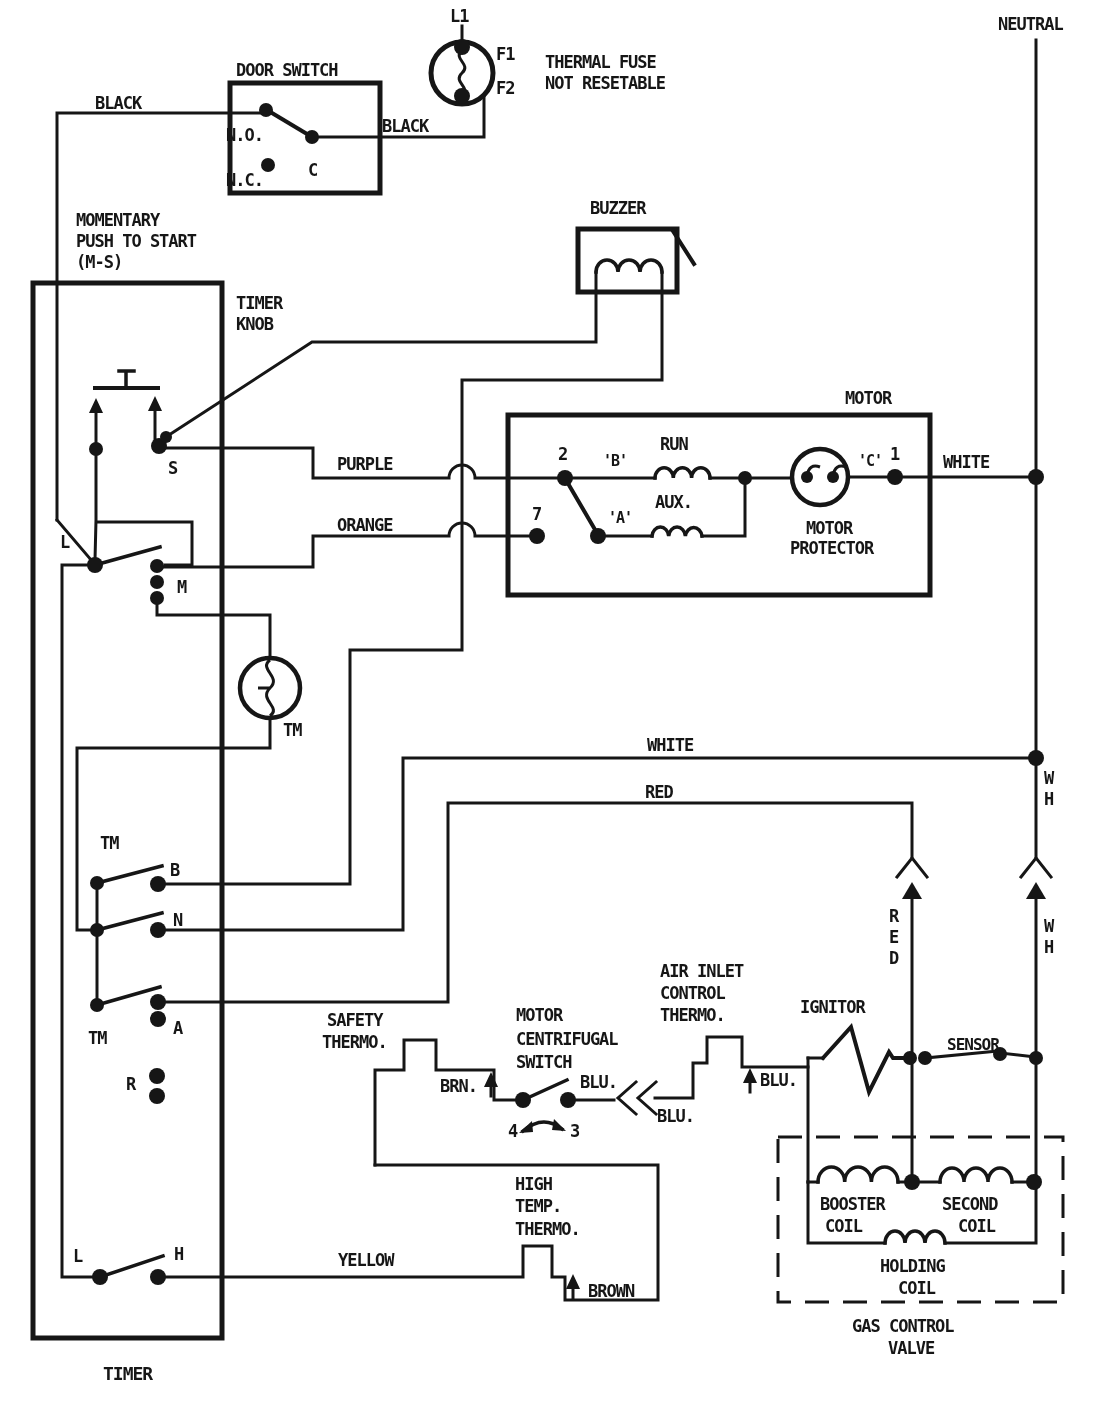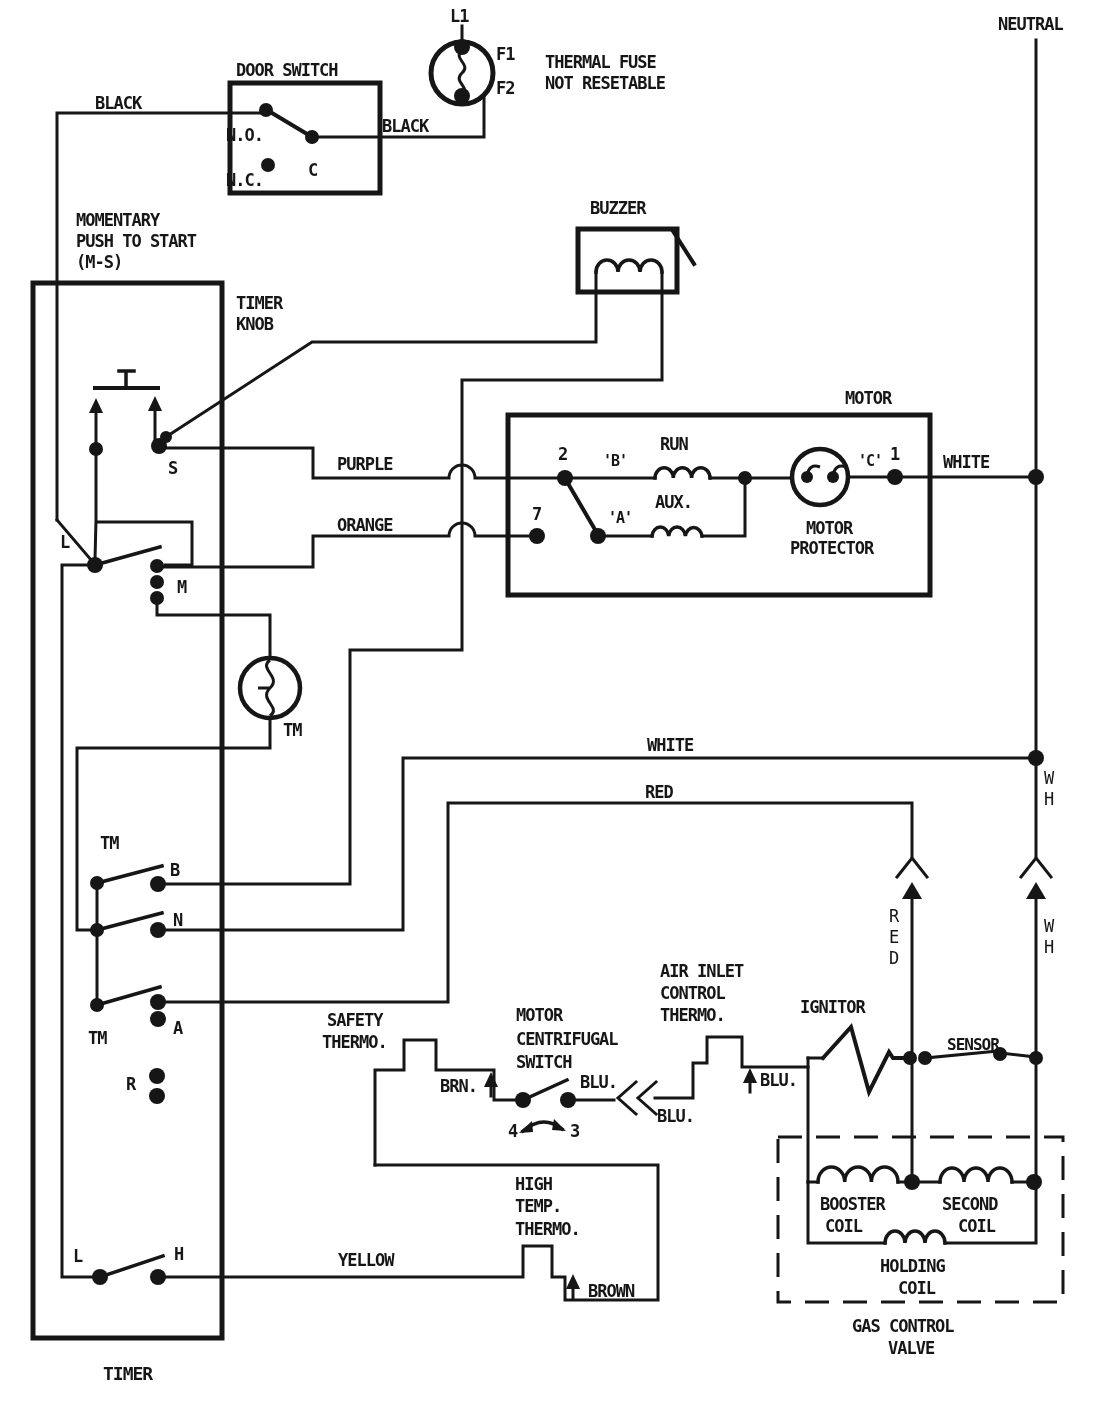--- a/index.html
+++ b/index.html
@@ -5,21 +5,21 @@
   html,body{margin:0;padding:0;background:#fff;}
   .stage{position:relative;width:1100px;height:1415px;background:#ffffff;overflow:hidden;
          font-family:"DejaVu Sans Mono",monospace;}
   svg{position:absolute;left:0;top:0;}
   svg text{font-family:"DejaVu Sans Mono",monospace;font-weight:bold;fill:#161616;
            font-size:17px;letter-spacing:-1px;}
   svg text.s15{font-size:15px;}
   svg text.s16{font-size:16px;}
   svg text.s18{font-size:18px;}
   .vlab{position:absolute;width:15px;word-break:break-all;line-height:21px;
-        font-family:"DejaVu Sans Mono",monospace;font-weight:normal;font-size:17px;color:#161616;}
+        font-family:"DejaVu Sans Mono",monospace;font-weight:bold;font-size:17px;color:#161616;}
 </style>
 </head>
 <body>
 
 <div class="stage">
 <svg width="1100" height="1415" viewBox="0 0 1100 1415">
   <rect x="0" y="0" width="1100" height="1415" fill="#ffffff"></rect>
 
   <g stroke="#161616" fill="none" stroke-width="5">
     <rect x="33" y="283" width="189" height="1055"></rect>

